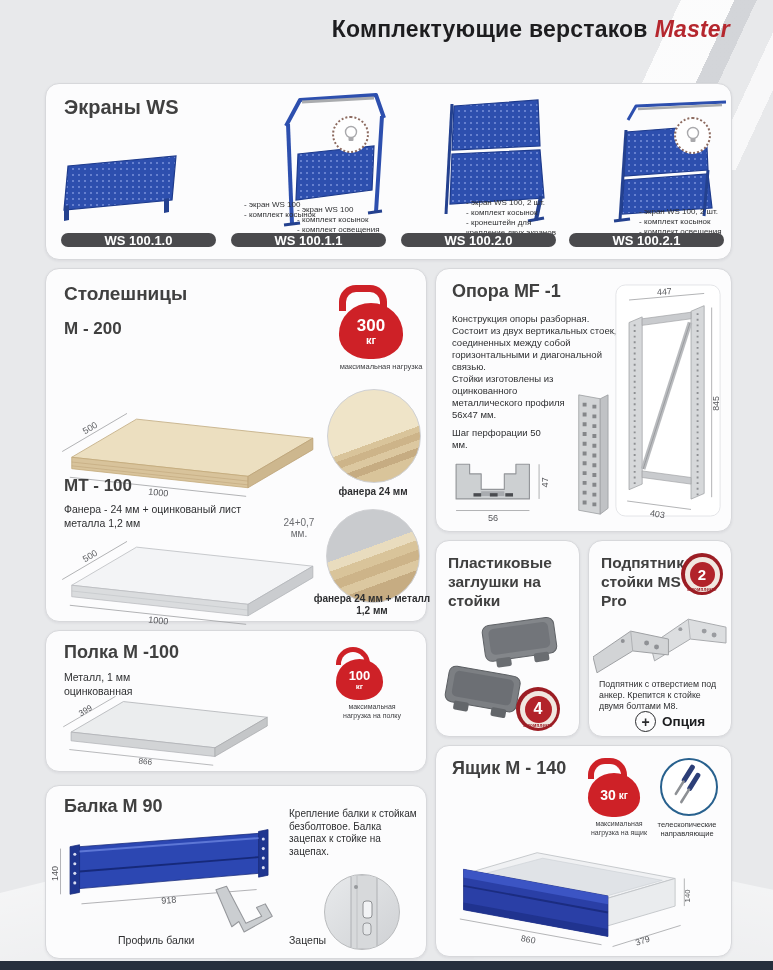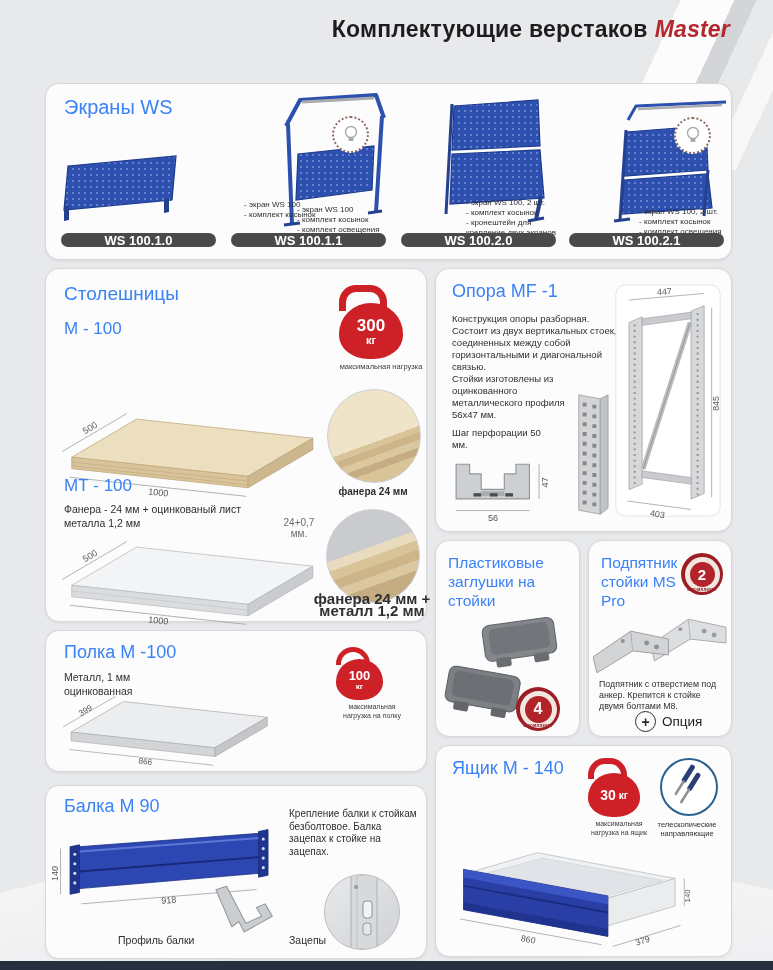--- a/index.html
+++ b/index.html
@@ -3,21 +3,21 @@
 <meta charset="utf-8">
 <style>
   html,body{margin:0;padding:0;background:#cfd1d4}
   .page{position:relative;width:773px;height:970px;background:#e8e9eb;overflow:hidden;
         font-family:"Liberation Sans","DejaVu Sans",sans-serif;color:#1b1c1e}
   .deco{position:absolute;pointer-events:none}
   .page-title{position:absolute;top:16px;right:43px;font-size:23px;font-weight:bold;color:#1d1d1f;letter-spacing:.2px;z-index:3}
   .page-title .brand{color:#b5272e;font-style:italic;margin-left:7px}
   .card{position:absolute;background:#fcfcfd;border:1px solid #d7d8db;border-radius:14px;box-shadow:0 1px 3px rgba(30,35,50,.07);z-index:2}
   .abs{position:absolute}
-  .ct{position:absolute;font-weight:normal;color:#3b82f6;line-height:1.12}
+  .ct{position:absolute;font-weight:bold;color:#404040;line-height:1.12}
   .txt{position:absolute;color:#2e2f31}
   .feat{position:absolute;font-size:8px;line-height:10px;color:#2e2f31}
   .pill{position:absolute;height:14px;background:#4a4a4d;border-radius:11px;color:#fff;font-size:13px;font-weight:bold;
         display:flex;align-items:center;justify-content:center}
   .kb{position:absolute;display:flex;flex-direction:column;align-items:flex-start;z-index:2}
   .kb-handle{width:34px;height:19px;border:7px solid #ce2127;border-bottom:none;border-radius:17px 17px 0 0}
   .kb-body{width:64px;height:56px;background:#ce2127;border-radius:50% 50% 46% 46% / 55% 55% 42% 42%;margin-top:-8px;
            display:flex;flex-direction:column;align-items:center;justify-content:center;color:#fff;font-weight:bold;z-index:1}
   .kb-val{font-size:17px;line-height:18px}
   .kb-unit{font-size:11px;line-height:11px}
@@ -34,21 +34,21 @@
   .badge-mid{border-radius:50%;background:#f1e7e0;display:flex;align-items:center;justify-content:center;position:relative}
   .badge-core{border-radius:50%;background:#b2232a;color:#fff;font-weight:bold;display:flex;align-items:center;justify-content:center}
   .badge-ring-text{position:absolute;bottom:0px;width:100%;text-align:center;font-size:4.5px;font-weight:bold;color:#9c1d24;letter-spacing:.2px}
   .lightb{position:absolute;width:33px;height:33px;border-radius:50%;background:#fff;border:2px dotted #8d6b60;
           display:flex;align-items:center;justify-content:center;z-index:3}
   .circle-img{position:absolute;border-radius:50%;border:1px solid #cfd0d3;overflow:hidden;background:#eee}
   .circle-cap{position:absolute;font-size:10px;line-height:12px;color:#2e2f31;text-align:center;font-weight:bold}
   .opt{position:absolute;display:flex;align-items:center;gap:6px}
   .opt-plus{width:19px;height:19px;border:1.6px solid #2a2b2d;border-radius:50%;display:flex;align-items:center;justify-content:center;
             font-size:14px;font-weight:bold;color:#2a2b2d;line-height:1}
-  .opt-label{font-weight:normal;font-size:13.5px;color:#1c1d1f}
+  .opt-label{font-weight:bold;font-size:13.5px;color:#1c1d1f}
   .tele{position:absolute;width:54px;height:54px;border-radius:50%;border:2.5px solid #28618e;background:#fff;z-index:2}
   .bottom-strip{position:absolute;left:0;right:0;bottom:0;height:9px;background:#262f3d;z-index:4}
   svg text{font-family:"Liberation Sans","DejaVu Sans",sans-serif;fill:#55565a}
   .wm-text{position:absolute;font-weight:bold;color:rgba(150,165,195,.22);z-index:1;font-style:italic}
   .wm-logo{position:absolute;z-index:1;opacity:.45}
 </style>
 </head>
 <body>
 
 <svg width="0" height="0" style="position:absolute">
@@ -169,21 +169,21 @@
     </div>
 
     <div class="pill" style="left:15px;top:149px;width:155px">WS 100.1.0</div>
     <div class="pill" style="left:185px;top:149px;width:155px">WS 100.1.1</div>
     <div class="pill" style="left:355px;top:149px;width:155px">WS 100.2.0</div>
     <div class="pill" style="left:523px;top:149px;width:155px">WS 100.2.1</div>
   </section>
 
   <section class="card" style="left:45px;top:268px;width:380px;height:352px">
     <div class="ct" style="left:18px;top:14px;font-size:19px">Столешницы</div>
-    <div class="ct" style="left:18px;top:50px;font-size:17px">М - 100</div>
+    <div class="ct" style="left:18px;top:50px;font-size:17px">М - 200</div>
 
     <div class="kb" style="left:293px;top:16px">
       <div class="kb-handle"></div>
       <div class="kb-body">
           <span class="kb-val">300</span>
           <span class="kb-unit">кг</span>
         </div>
       <div class="kb-cap">максимальная нагрузка</div>
     </div>
 
@@ -211,21 +211,21 @@
       <polygon points="18,80 203,100 203,112 18,92" fill="#dadcde" stroke="#b9bbbf" stroke-width=".8"></polygon>
       <line x1="18" y1="86" x2="203" y2="106" stroke="#c3c5c9" stroke-width=".7"></line>
       <polygon points="203,100 271,60 271,72 203,112" fill="#cacccf" stroke="#b2b4b8" stroke-width=".8"></polygon>
       <line x1="8" y1="74" x2="76" y2="34" stroke="#9a9b9e" stroke-width=".8"></line>
       <line x1="16" y1="101" x2="201" y2="121" stroke="#9a9b9e" stroke-width=".8"></line>
       <text font-size="9.5" transform="translate(32,56) rotate(-31)">500</text>
       <text font-size="9.5" transform="translate(98,119) rotate(6)">1000</text>
     </svg>
 
     <div class="circle-img" style="left:280px;top:240px;width:92px;height:92px;background:linear-gradient(160deg,#c9cbce 0 42%,#e9dcbe 42% 50%,#d9c49a 50% 58%,#cdb489 58% 66%,#dcc8a0 66% 74%,#c6ac82 74%)"></div>
-    <div class="circle-cap" style="left:264px;top:324px;width:124px;font-size:15px">фанера 24 мм + металл 1,2 мм</div>
+    <div class="circle-cap" style="left:264px;top:324px;width:124px;font-size:10px">фанера 24 мм + металл 1,2 мм</div>
   </section>
 
   <section class="card" style="left:435px;top:268px;width:295px;height:262px">
     <div class="ct" style="left:16px;top:12px;font-size:18px">Опора MF -1</div>
     <div class="txt" style="left:16px;top:44px;width:172px;font-size:9.5px;line-height:12px">Конструкция опоры разборная. Состоит из двух вертикальных стоек, соединенных между собой горизонтальными и диагональной связью.</div>
     <div class="txt" style="left:16px;top:104px;width:135px;font-size:9.5px;line-height:12px">Стойки изготовлены из оцинкованного металлического профиля 56х47 мм.</div>
     <div class="txt" style="left:16px;top:158px;width:105px;font-size:9.5px;line-height:12px">Шаг перфорации 50 мм.</div>
 
     <svg class="abs" style="left:178px;top:14px" width="108" height="235" viewBox="0 0 115 250">
       <rect x="2" y="2" width="111" height="246" rx="10" fill="#fff" stroke="#e2e3e6"></rect>

